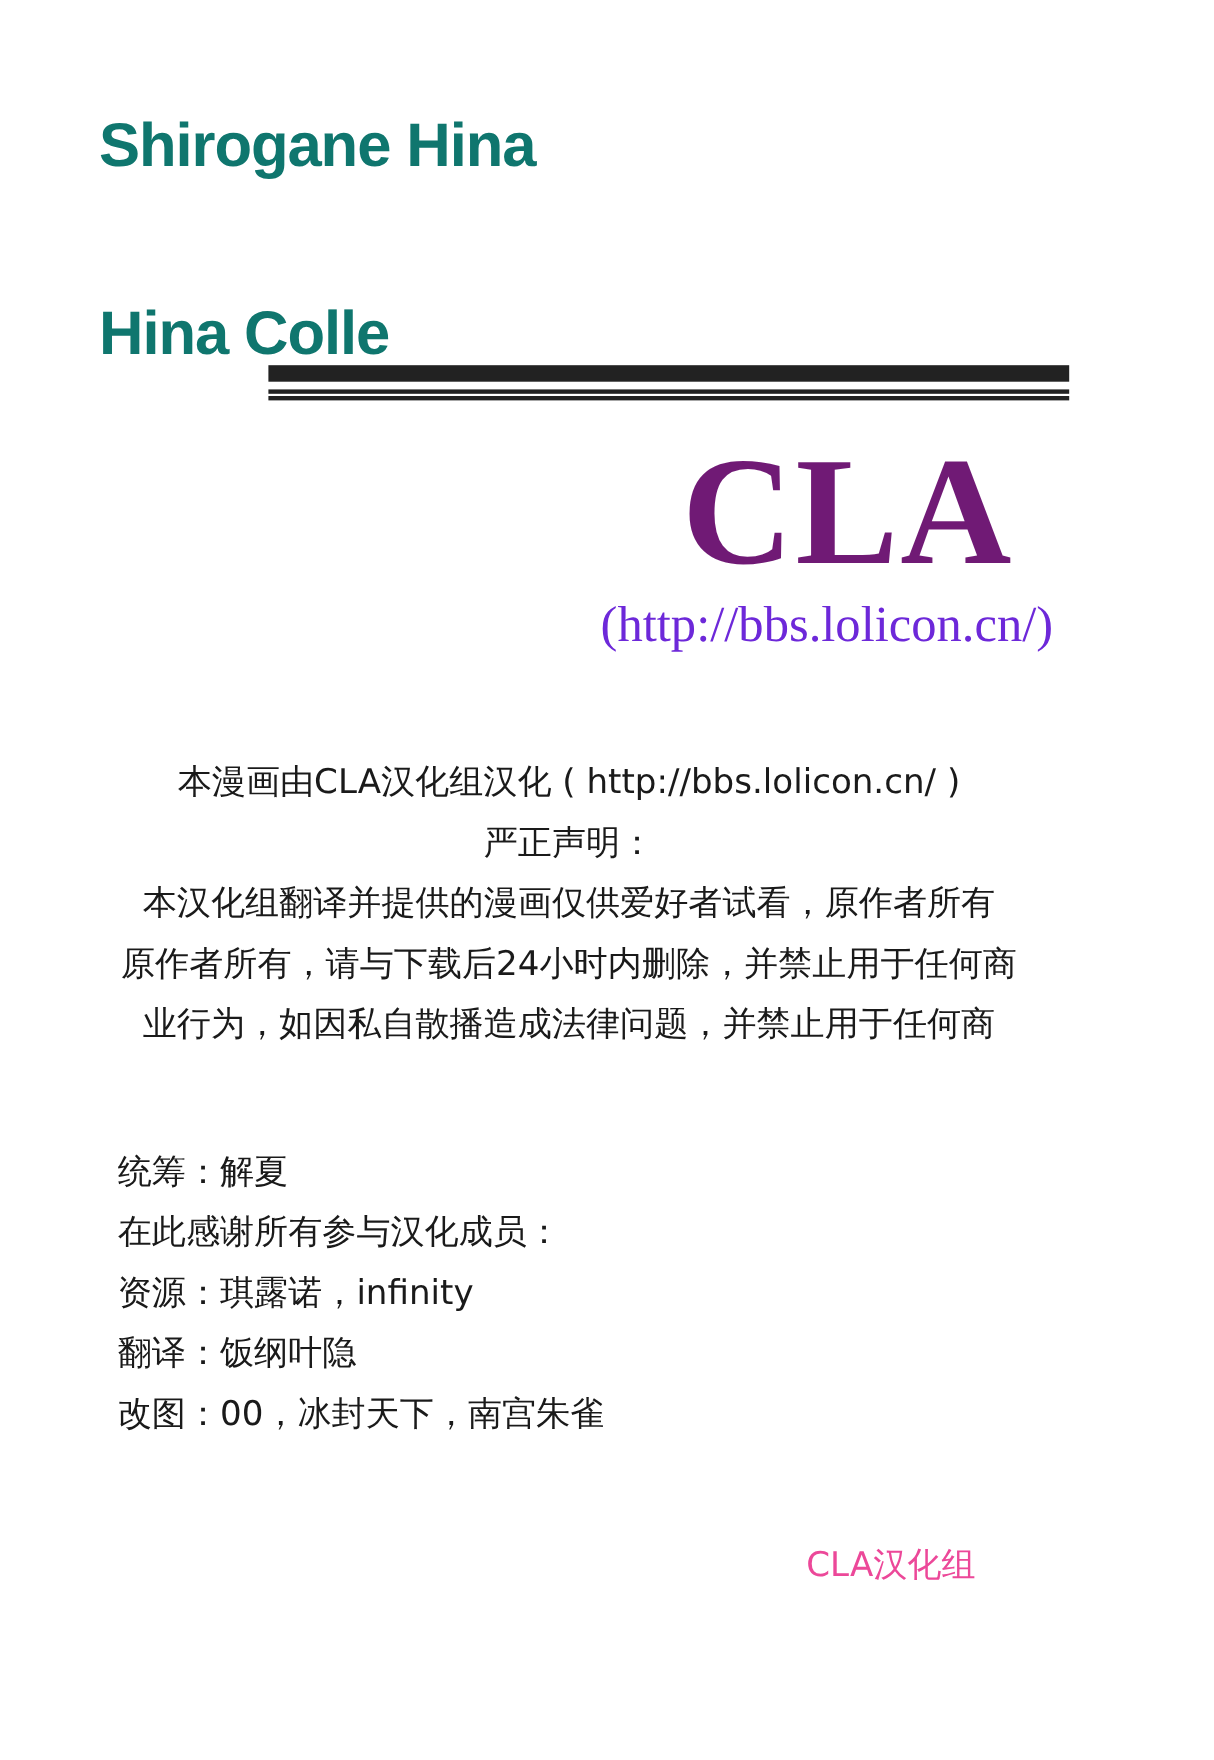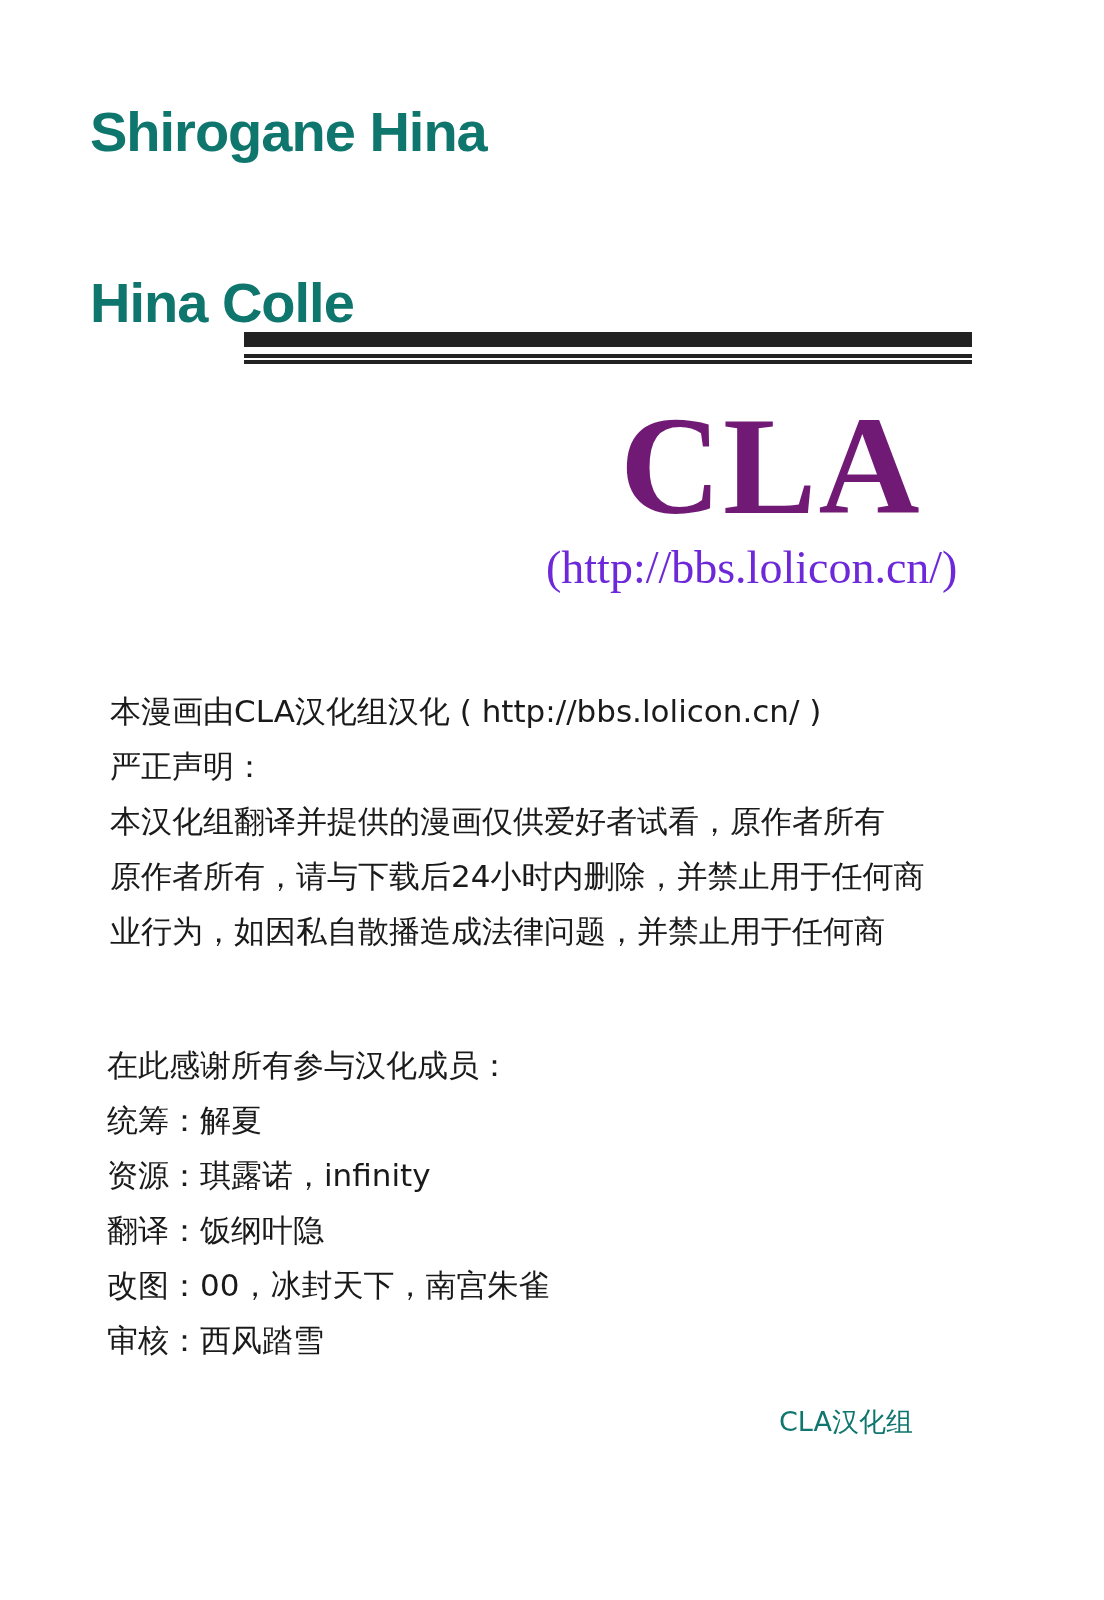--- a/index.html
+++ b/index.html
@@ -65,33 +65,33 @@
     .body-text {
       position: absolute;
       left: 110px;
       font-family: "DejaVu Sans", "Liberation Sans", sans-serif;
       font-size: 31px;
       line-height: 55px;
       color: #1a1a1a;
       white-space: nowrap;
     }
     #notice { top: 684px; }
-    #notice .line { display: block; height: 55px; }
+    #notice .line { display: block; height: 55px; text-align: center; }
 
     #credits { top: 1038px; left: 107px; }
     #credits .line { display: block; height: 55px; }
 
     #watermark {
       position: absolute;
-      left: 779px;
+      left: 733px;
       top: 1408px;
       font-family: "DejaVu Sans", "Liberation Sans", sans-serif;
-      font-size: 27px;
+      font-size: 31px;
       line-height: 1;
-      color: #0f766e;
+      color: #ec4899;
       white-space: nowrap;
     }
   </style>
 </head>
 <body>
 
 <h1 id="title1" class="title">Shirogane Hina</h1>
 <h1 id="title2" class="title">Hina Colle</h1>
 
 <div id="rule-thick" class="rule"></div>
@@ -103,21 +103,20 @@
 
 <div id="notice" class="body-text">
   <span class="line">本漫画由CLA汉化组汉化 ( http://bbs.lolicon.cn/ )</span>
   <span class="line">严正声明：</span>
   <span class="line">本汉化组翻译并提供的漫画仅供爱好者试看，原作者所有</span>
   <span class="line">原作者所有，请与下载后24小时内删除，并禁止用于任何商</span>
   <span class="line">业行为，如因私自散播造成法律问题，并禁止用于任何商</span>
 </div>
 
 <div id="credits" class="body-text">
+  <span class="line">统筹：解夏</span>
   <span class="line">在此感谢所有参与汉化成员：</span>
-  <span class="line">统筹：解夏</span>
   <span class="line">资源：琪露诺，infinity</span>
   <span class="line">翻译：饭纲叶隐</span>
   <span class="line">改图：00，冰封天下，南宫朱雀</span>
-  <span class="line">审核：西风踏雪</span>
 </div>
 
 <div id="watermark">CLA汉化组</div>
 
 </body></html>

